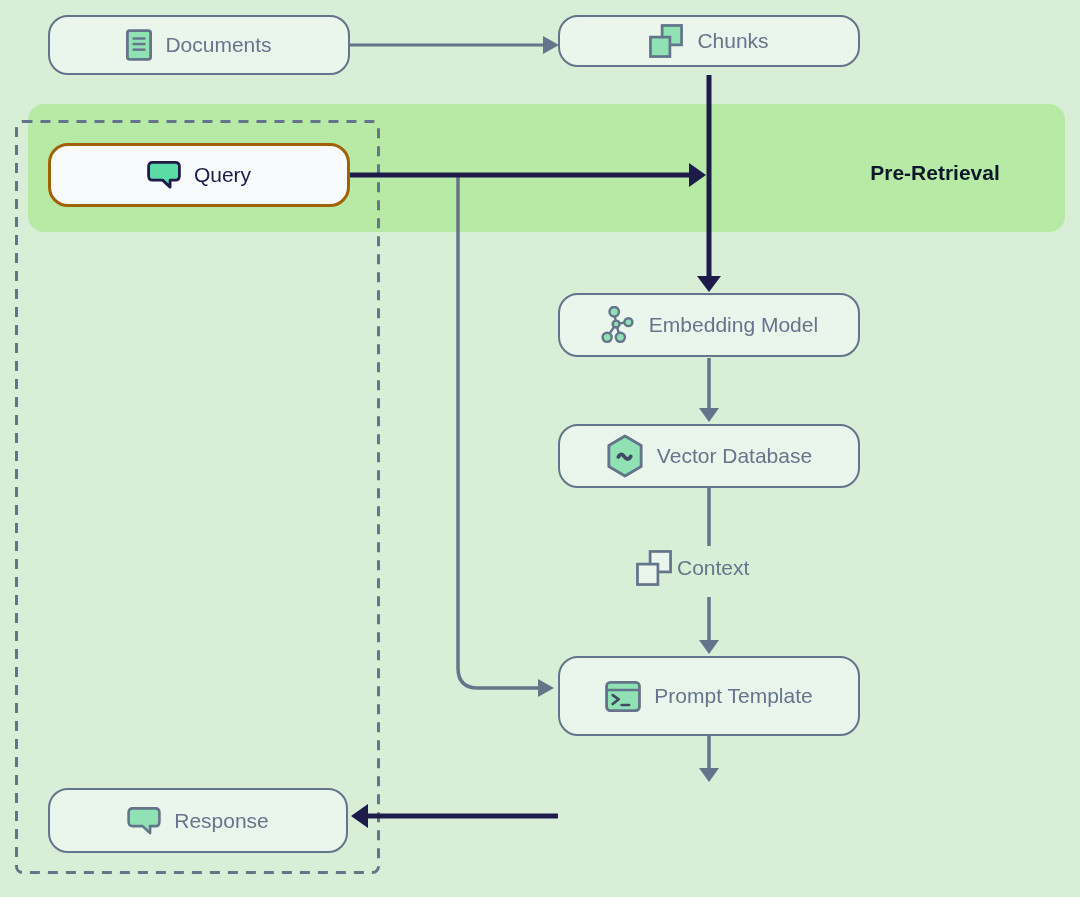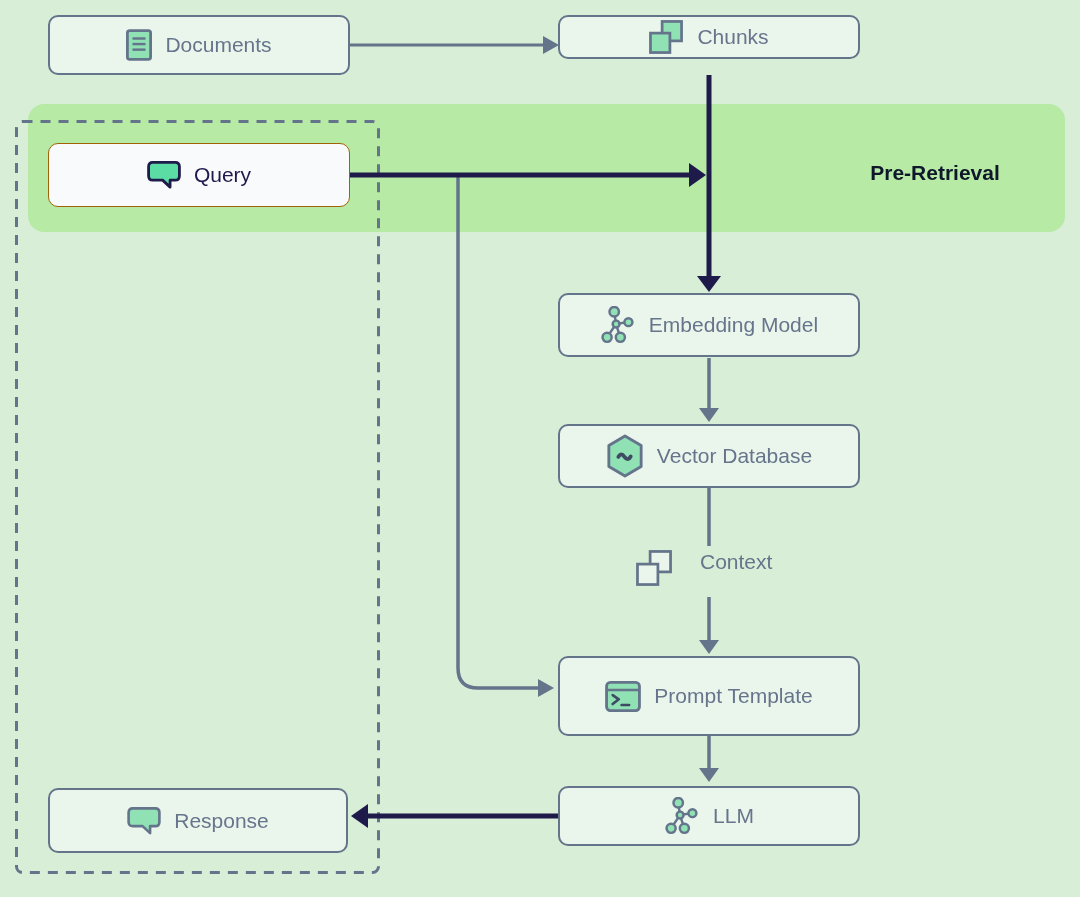--- a/index.html
+++ b/index.html
@@ -11,29 +11,29 @@
     position:absolute;left:28px;top:104px;width:1037px;height:128px;
     background:#b6eaa5;border-radius:16px;z-index:0;
   }
   .band-label{
     position:absolute;left:830px;top:161px;width:210px;text-align:center;
     font-size:21px;font-weight:700;color:#0f172a;z-index:4;
   }
   svg.overlay{position:absolute;left:0;top:0;z-index:2;pointer-events:none;}
   .node{
     position:absolute;display:flex;align-items:center;justify-content:center;
-    gap:13px;background:#eaf5ec;border:2.5px solid #64748b;border-radius:10px;
+    gap:13px;background:#eaf5ec;border:2.5px solid #64748b;border-radius:20px;
     z-index:3;box-sizing:border-box;
   }
   .node .label{font-size:21px;color:#66758c;white-space:nowrap;}
-  .node.emphasis{background:#f8fafc;border:1px solid #a16207;}
+  .node.emphasis{background:#f8fafc;border:3px solid #a16207;}
   .node.emphasis .label{color:#1e1b4b;font-weight:500;}
   .icon{display:flex;align-items:center;justify-content:center;}
   .free-label{
-    position:absolute;display:flex;align-items:flex-start;gap:27px;z-index:3;
+    position:absolute;display:flex;align-items:center;gap:4px;z-index:3;
   }
   .free-label .label{font-size:21px;color:#66758c;}
 </style>
 </head>
 <body>
 
 <div id="canvas">
 
   <div class="band"></div>
   <div class="band-label">Pre-Retrieval</div>
@@ -90,21 +90,21 @@
       <svg width="26" height="32" viewBox="0 0 28 34">
         <rect x="1.5" y="1.5" width="25" height="31" rx="2.5" fill="#90e2b5" stroke="#64748b" stroke-width="3"></rect>
         <line x1="7" y1="10" x2="21" y2="10" stroke="#64748b" stroke-width="2.6"></line>
         <line x1="7" y1="16" x2="21" y2="16" stroke="#64748b" stroke-width="2.6"></line>
         <line x1="7" y1="22" x2="21" y2="22" stroke="#64748b" stroke-width="2.6"></line>
       </svg>
     </span>
     <span class="label">Documents</span>
   </div>
 
-  <div class="node" style="left:558px;top:15px;width:302px;height:44px;text-align:right;">
+  <div class="node" style="left:558px;top:15px;width:302px;height:52px;text-align:right;">
     <span class="icon">
       <svg width="35" height="34" viewBox="0 0 36 35">
         <rect x="13.5" y="1.5" width="20" height="20" fill="#90e2b5" stroke="#64748b" stroke-width="2.8"></rect>
         <rect x="1.5" y="13.5" width="20" height="20" fill="#90e2b5" stroke="#64748b" stroke-width="2.8"></rect>
       </svg>
     </span>
     <span class="label">Chunks</span>
   </div>
 
   <div class="node emphasis" style="left:48px;top:143px;width:302px;height:64px;">
@@ -160,38 +160,20 @@
       <svg width="36" height="31" viewBox="0 0 38 33">
         <rect x="1.5" y="1.5" width="35" height="30" rx="4" fill="#90e2b5" stroke="#64748b" stroke-width="3"></rect>
         <line x1="1.5" y1="9.5" x2="36.5" y2="9.5" stroke="#64748b" stroke-width="2.6"></line>
         <path d="M8,15 L14.5,19.5 L8,24.5" fill="none" stroke="#3f4a63" stroke-width="2.8" stroke-linecap="round" stroke-linejoin="round"></path>
         <line x1="17.5" y1="25.5" x2="25.5" y2="25.5" stroke="#3f4a63" stroke-width="2.8" stroke-linecap="round"></line>
       </svg>
     </span>
     <span class="label">Prompt Template</span>
   </div>
 
-  <div class="node" style="left:558px;top:786px;width:302px;height:60px;">
-    <span class="icon">
-      <svg width="36" height="38" viewBox="0 0 38 40">
-        <g stroke="#64748b" stroke-width="2.6">
-          <line x1="17" y1="19" x2="15" y2="7"></line>
-          <line x1="17" y1="19" x2="29" y2="17"></line>
-          <line x1="17" y1="19" x2="8" y2="32"></line>
-          <line x1="17" y1="19" x2="21" y2="32"></line>
-        </g>
-        <circle cx="15" cy="6" r="5" fill="#90e2b5" stroke="#64748b" stroke-width="2.6"></circle>
-        <circle cx="17" cy="19" r="3.6" fill="#90e2b5" stroke="#64748b" stroke-width="2.6"></circle>
-        <circle cx="30" cy="17" r="4.2" fill="#90e2b5" stroke="#64748b" stroke-width="2.6"></circle>
-        <circle cx="7.5" cy="33" r="4.8" fill="#90e2b5" stroke="#64748b" stroke-width="2.6"></circle>
-        <circle cx="21.5" cy="33" r="4.8" fill="#90e2b5" stroke="#64748b" stroke-width="2.6"></circle>
-      </svg>
-    </span>
-    <span class="label">LLM</span>
-  </div>
 
   <div class="node" style="left:48px;top:788px;width:300px;height:65px;">
     <span class="icon">
       <svg width="34" height="28" viewBox="0 0 36 30">
         <path d="M6,1.5 H30 Q34.5,1.5 34.5,6 V16 Q34.5,20.5 30,20.5 H24.5 V28 L16.5,20.5 H6 Q1.5,20.5 1.5,16 V6 Q1.5,1.5 6,1.5 Z" fill="#90e2b5" stroke="#64748b" stroke-width="2.8" stroke-linejoin="round"></path>
       </svg>
     </span>
     <span class="label">Response</span>
   </div>
 

